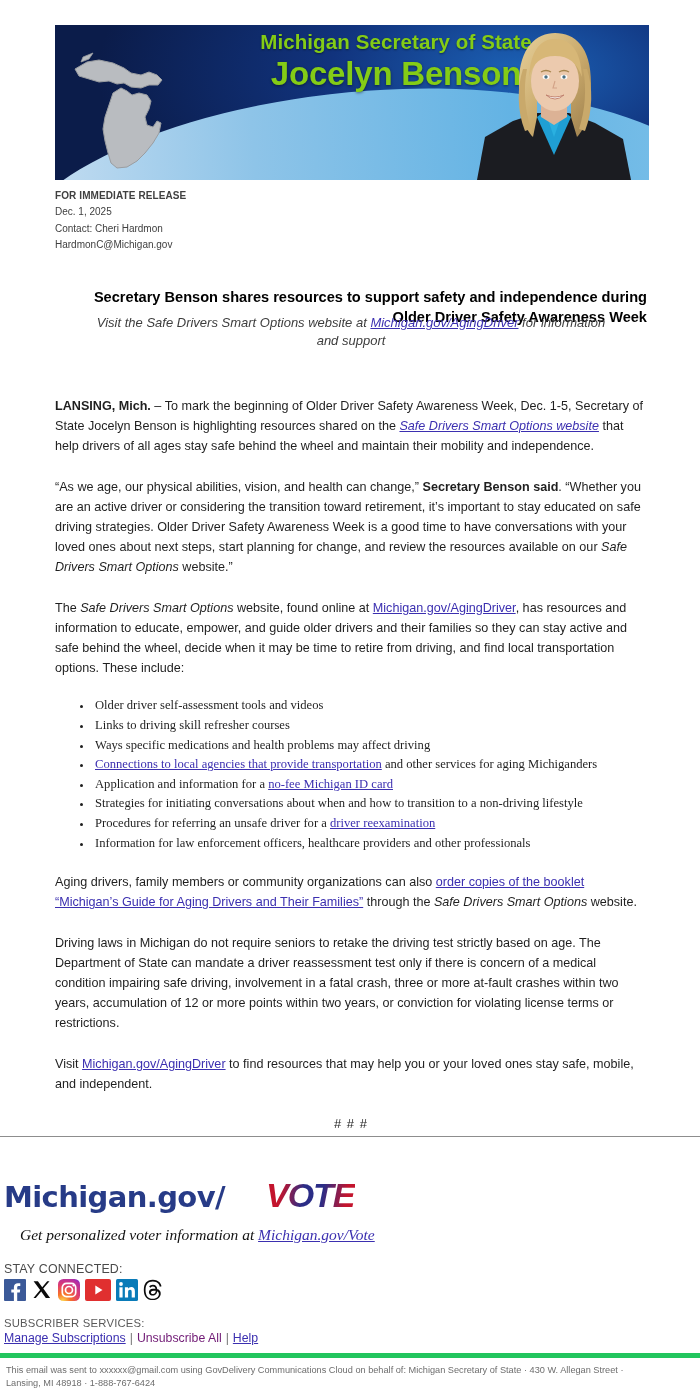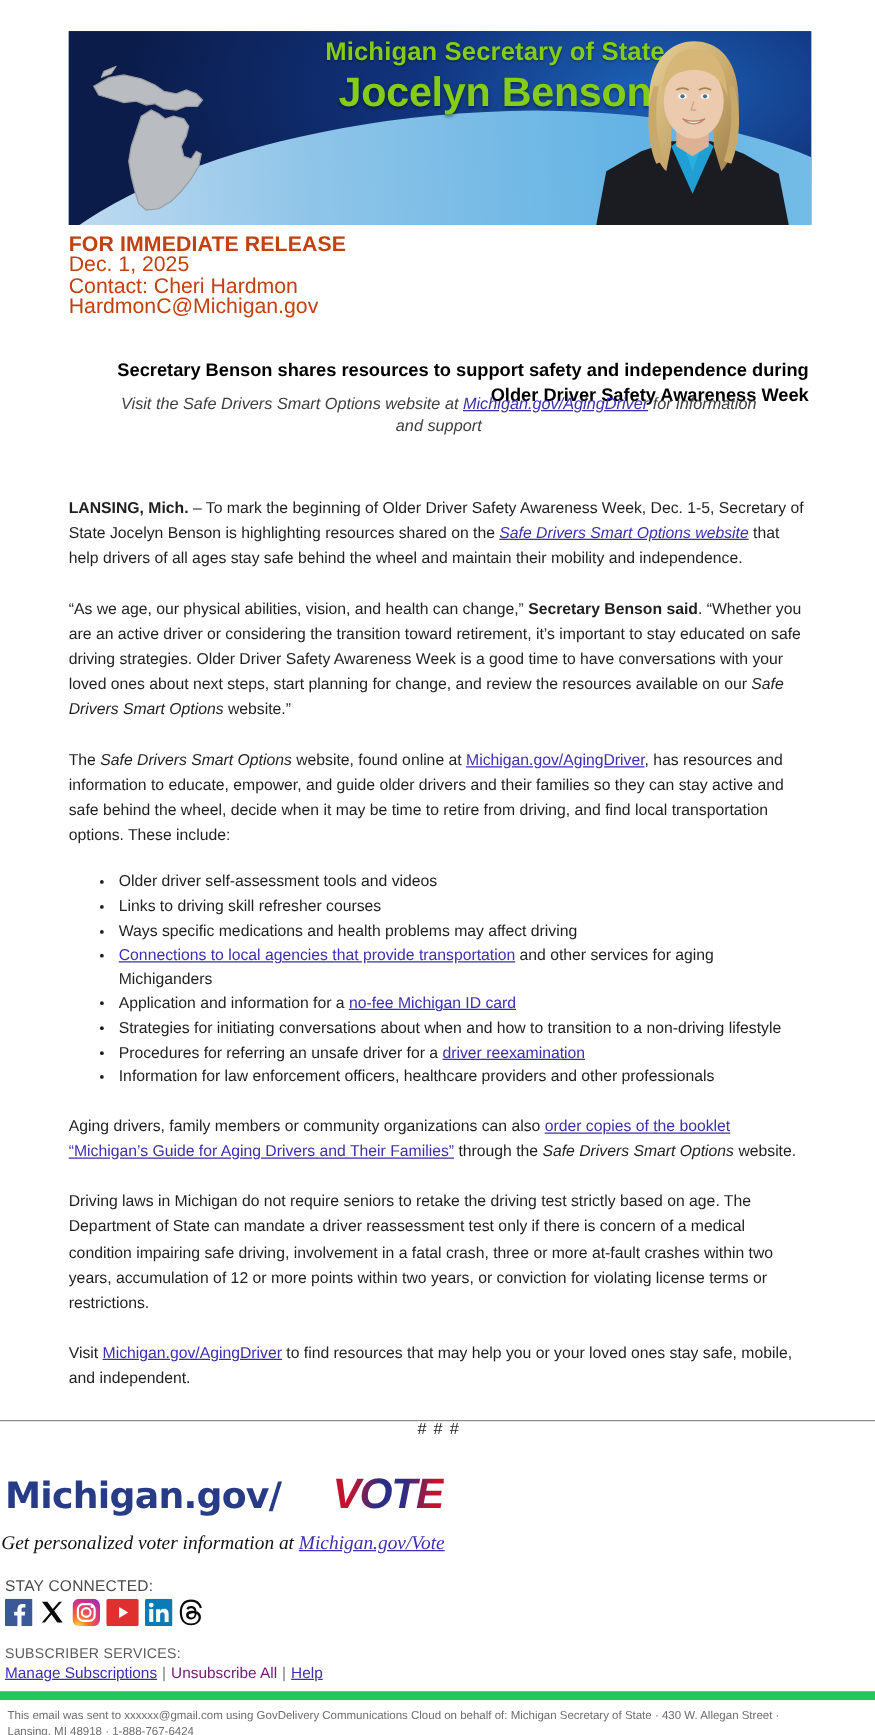--- a/index.html
+++ b/index.html
@@ -95,23 +95,23 @@
     width: 176px;
     height: 155px;
     overflow: hidden;
   }
 
   
   .meta {
     position: absolute;
     left: 55px;
     top: 188px;
-    font-size: 17px;
+    font-size: 10px;
     line-height: 16.4px;
-    color: #c2410c;
+    color: #404040;
   }
   .meta .hdr { font-weight: bold; letter-spacing: .1px; }
 
   
   .headline {
     position: absolute;
     left: 55px;
     top: 288px;
     width: 592px;
     text-align: right;
@@ -147,20 +147,21 @@
   .body-col p.tight { margin-bottom: 18px; }
   a.lnk, .lnk {
     color: #3b2fb0;
     text-decoration: underline;
   }
   .lnk-i { font-style: italic; }
   ul.bullets {
     margin: 0 0 20px 0;
     padding-left: 38px;
     list-style: disc;
+    font-family: Liberation Serif, serif;
   }
   ul.bullets li {
     margin: 0 0 1px 0;
     padding-left: 2px;
     line-height: 18.6px;
   }
   ul.bullets li::marker { font-size: 11px; }
   .hashmarks {
     text-align: center;
     font-size: 13px;
@@ -207,21 +208,21 @@
     font-weight: bold;
     letter-spacing: -1px;
     font-family: Liberation Sans, sans-serif;
     background: linear-gradient(100deg, #c3142d 0%, #c3142d 18%, #2b2d86 42%, #2b2d86 62%, #c3142d 88%);
     -webkit-background-clip: text;
     background-clip: text;
     color: transparent;
     margin-left: -2px;
   }
   .tagline {
-    margin: 14px 0 0 1px;
+    margin: 14px 0 0 20px;
     font-family: "Liberation Serif", serif;
     font-style: italic;
     font-size: 15.5px;
     color: #111;
   }
   .tagline .lnk { font-family: "Liberation Serif", serif; font-style: italic; }
 
   .stay-label {
     margin: 18px 0 3px 4px;
     font-size: 12.4px;
@@ -249,21 +250,21 @@
   }
   .subs-links .sep { color: #777; padding: 0 4px; }
   .subs-links .plain { color: #701a75; }
 
   .legal-bar {
     position: absolute;
     left: 0;
     top: 1353px;
     width: 700px;
     height: 35px;
-    border-top: 7px solid #22c55e;
+    border-top: 5px solid #22c55e;
     padding: 6px 8px 0 6px;
     font-size: 9.2px;
     line-height: 13px;
     color: #6d6d6d;
   }
 </style>
 </head>
 <body>
 
 <div class="banner-wrap">

